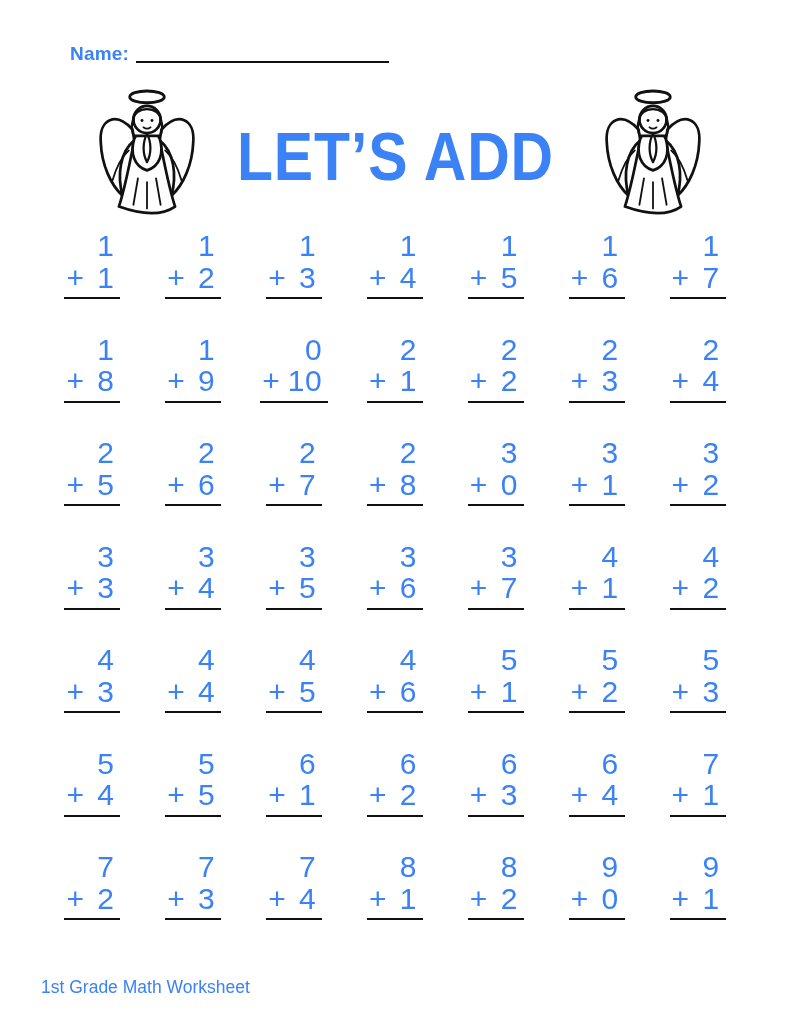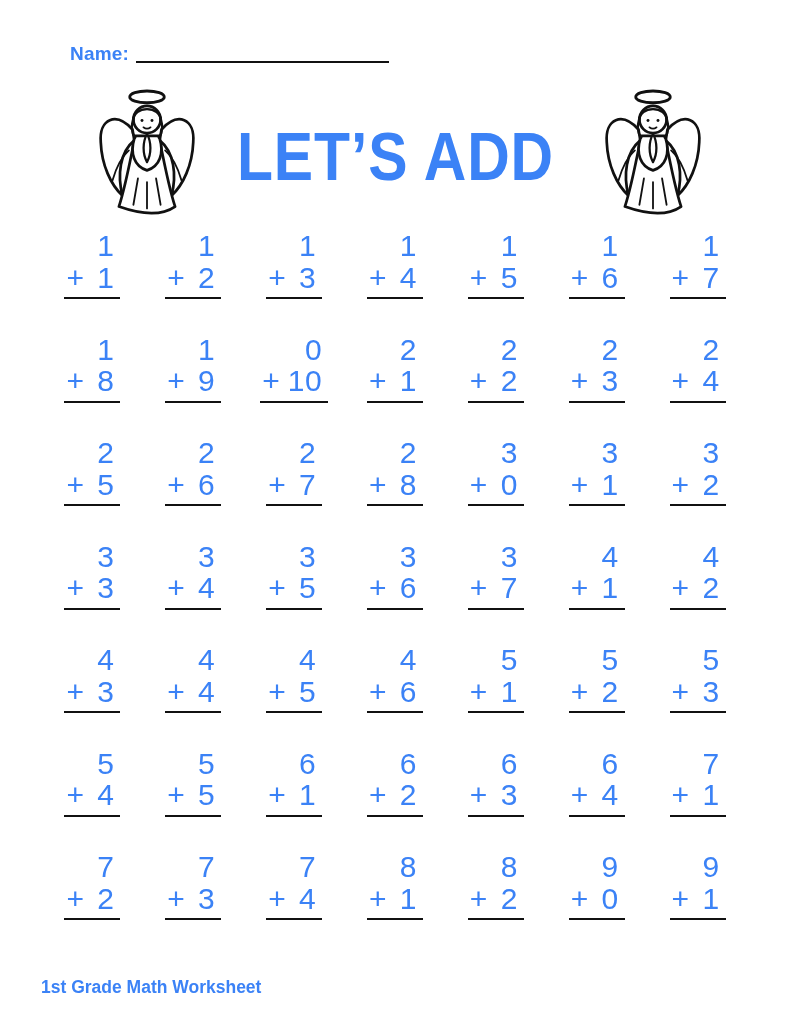--- a/index.html
+++ b/index.html
@@ -58,21 +58,21 @@
   .bottom {
     display:flex; justify-content:space-between; gap:8px;
     font-size:30px; line-height:1.06;
   }
   .addend { padding-right:4px; letter-spacing:0.5px; }
 
   
   .footer {
     position:absolute; left:41px; right:36px; bottom:26px;
     display:flex; justify-content:space-between;
-    font-weight:bold; font-size:17.5px;align-items:flex-end;
+    font-weight:normal; font-size:17.5px;align-items:flex-end;
   }
 
   .hidden-defs { position:absolute; width:0; height:0; overflow:hidden; }
 </style>
 </head>
 <body>
 
 <svg class="hidden-defs" aria-hidden="true">
   <defs>
     <g id="angel-glyph" stroke="#111" fill="#ffffff" stroke-linecap="round" stroke-linejoin="round">

